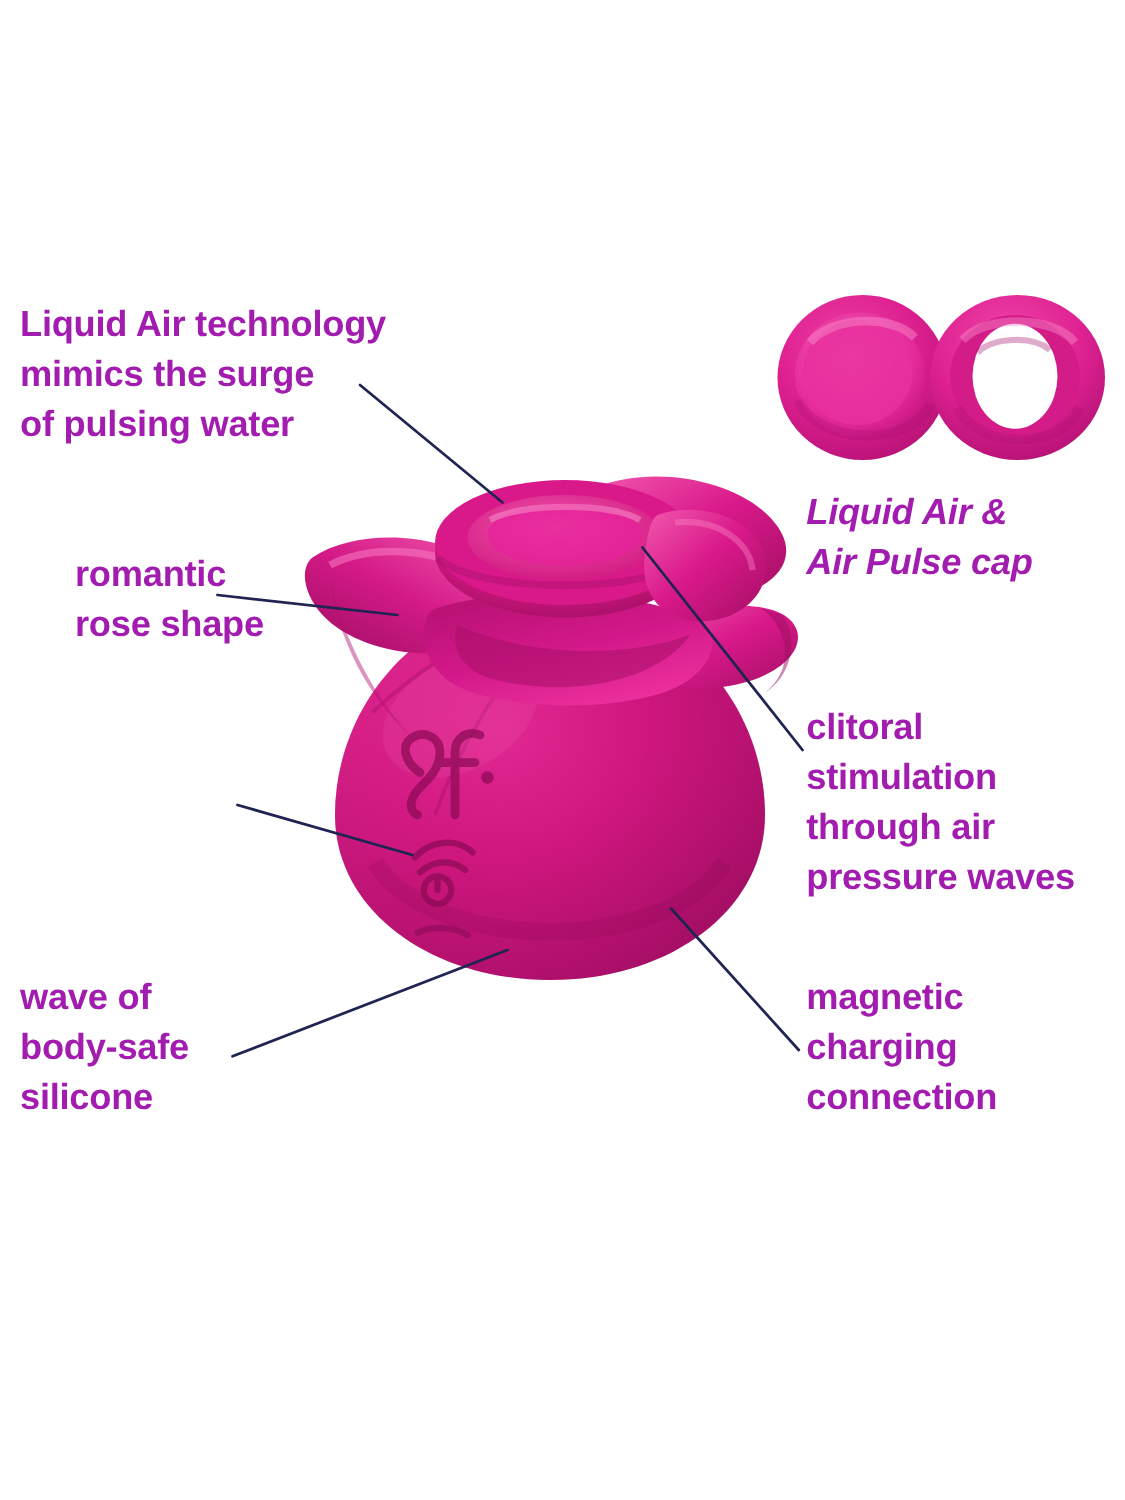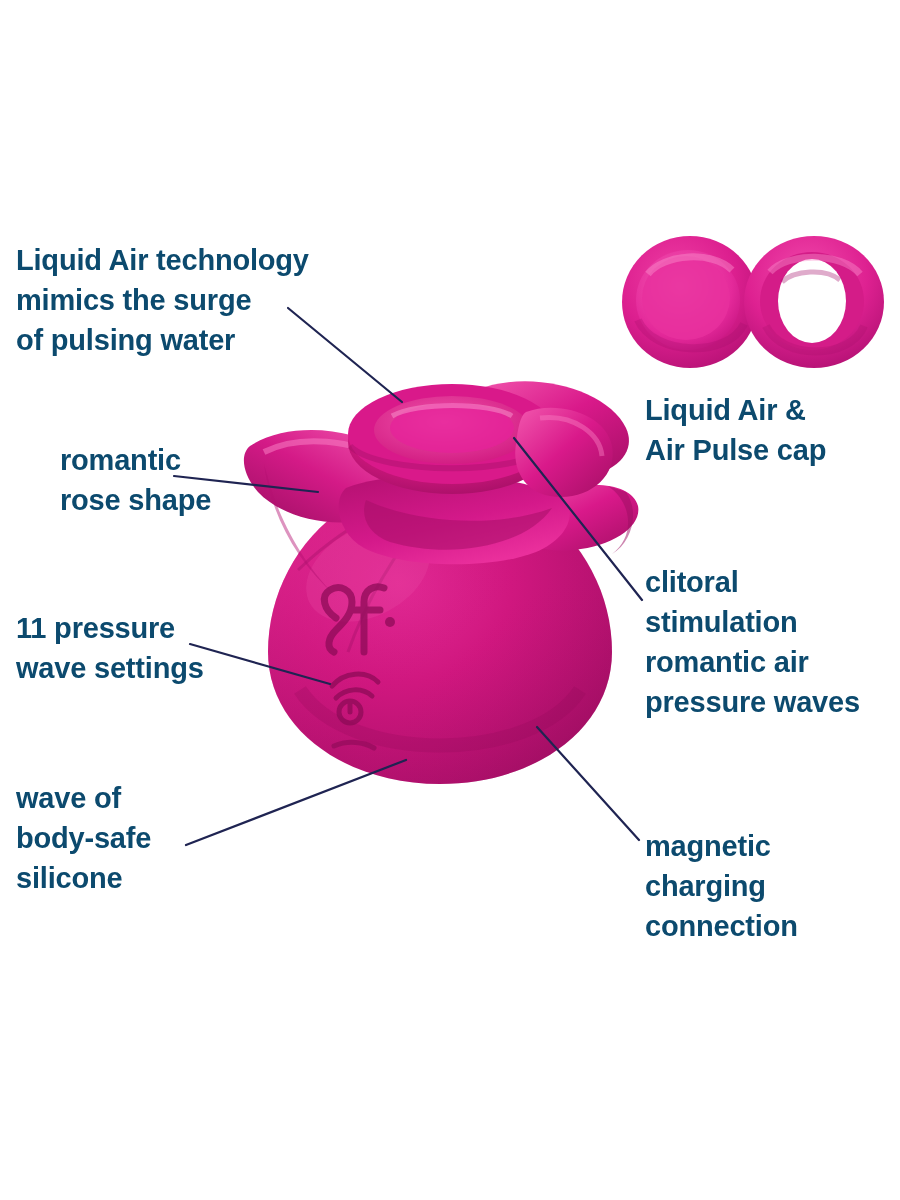--- a/index.html
+++ b/index.html
@@ -20,39 +20,39 @@
     position: absolute;
     inset: 0;
     width: 900px;
     height: 1200px;
     background: #ffffff;
   }
 
   
   .callout {
     position: absolute;
-    color: #0c4a6e;
+    color: #a21caf;
     font-family: "Liberation Sans", sans-serif;
     font-weight: 600;
     font-size: 29px;
     line-height: 1.38;
     letter-spacing: -0.2px;
     white-space: pre-line;
   }
   .callout.left  { text-align: left; }
   .callout.right { text-align: left; }
 
   .c-liquid-air     { left: 16px;  top: 240px; width: 350px; }
   .c-romantic       { left: 16px;  top: 440px; width: 280px; margin-left: 44px; }
   .c-pressure       { left: 16px;  top: 608px; width: 280px; }
   .c-bodysafe       { left: 16px;  top: 778px; width: 240px; }
 
-  .c-cap            { left: 645px; top: 390px; width: 250px; }
+  .c-cap            { left: 645px; top: 390px; width: 250px; font-style: italic; }
   .c-clitoral       { left: 645px; top: 562px; width: 250px; }
-  .c-magnetic       { left: 645px; top: 778px; width: 250px; margin-top: 48px; }
+  .c-magnetic       { left: 645px; top: 778px; width: 250px; }
 
   
   #leaders {
     position: absolute;
     left: 0; top: 0;
     width: 900px; height: 1200px;
     pointer-events: none;
   }
 
   
@@ -255,32 +255,30 @@
     </g>
   </svg>
 
   <div class="callout left c-liquid-air">Liquid Air technology
 mimics the surge
 of pulsing water</div>
 
   <div class="callout left c-romantic">romantic
 rose shape</div>
 
-  <div class="callout left c-pressure">11 pressure
-wave settings</div>
 
   <div class="callout left c-bodysafe">wave of
 body-safe
 silicone</div>
 
   <div class="callout right c-cap">Liquid Air &amp;
 Air Pulse cap</div>
 
   <div class="callout right c-clitoral">clitoral
 stimulation
-romantic air
+through air
 pressure waves</div>
 
   <div class="callout right c-magnetic">magnetic
 charging
 connection</div>
 
 </div>
 
 </body></html>

